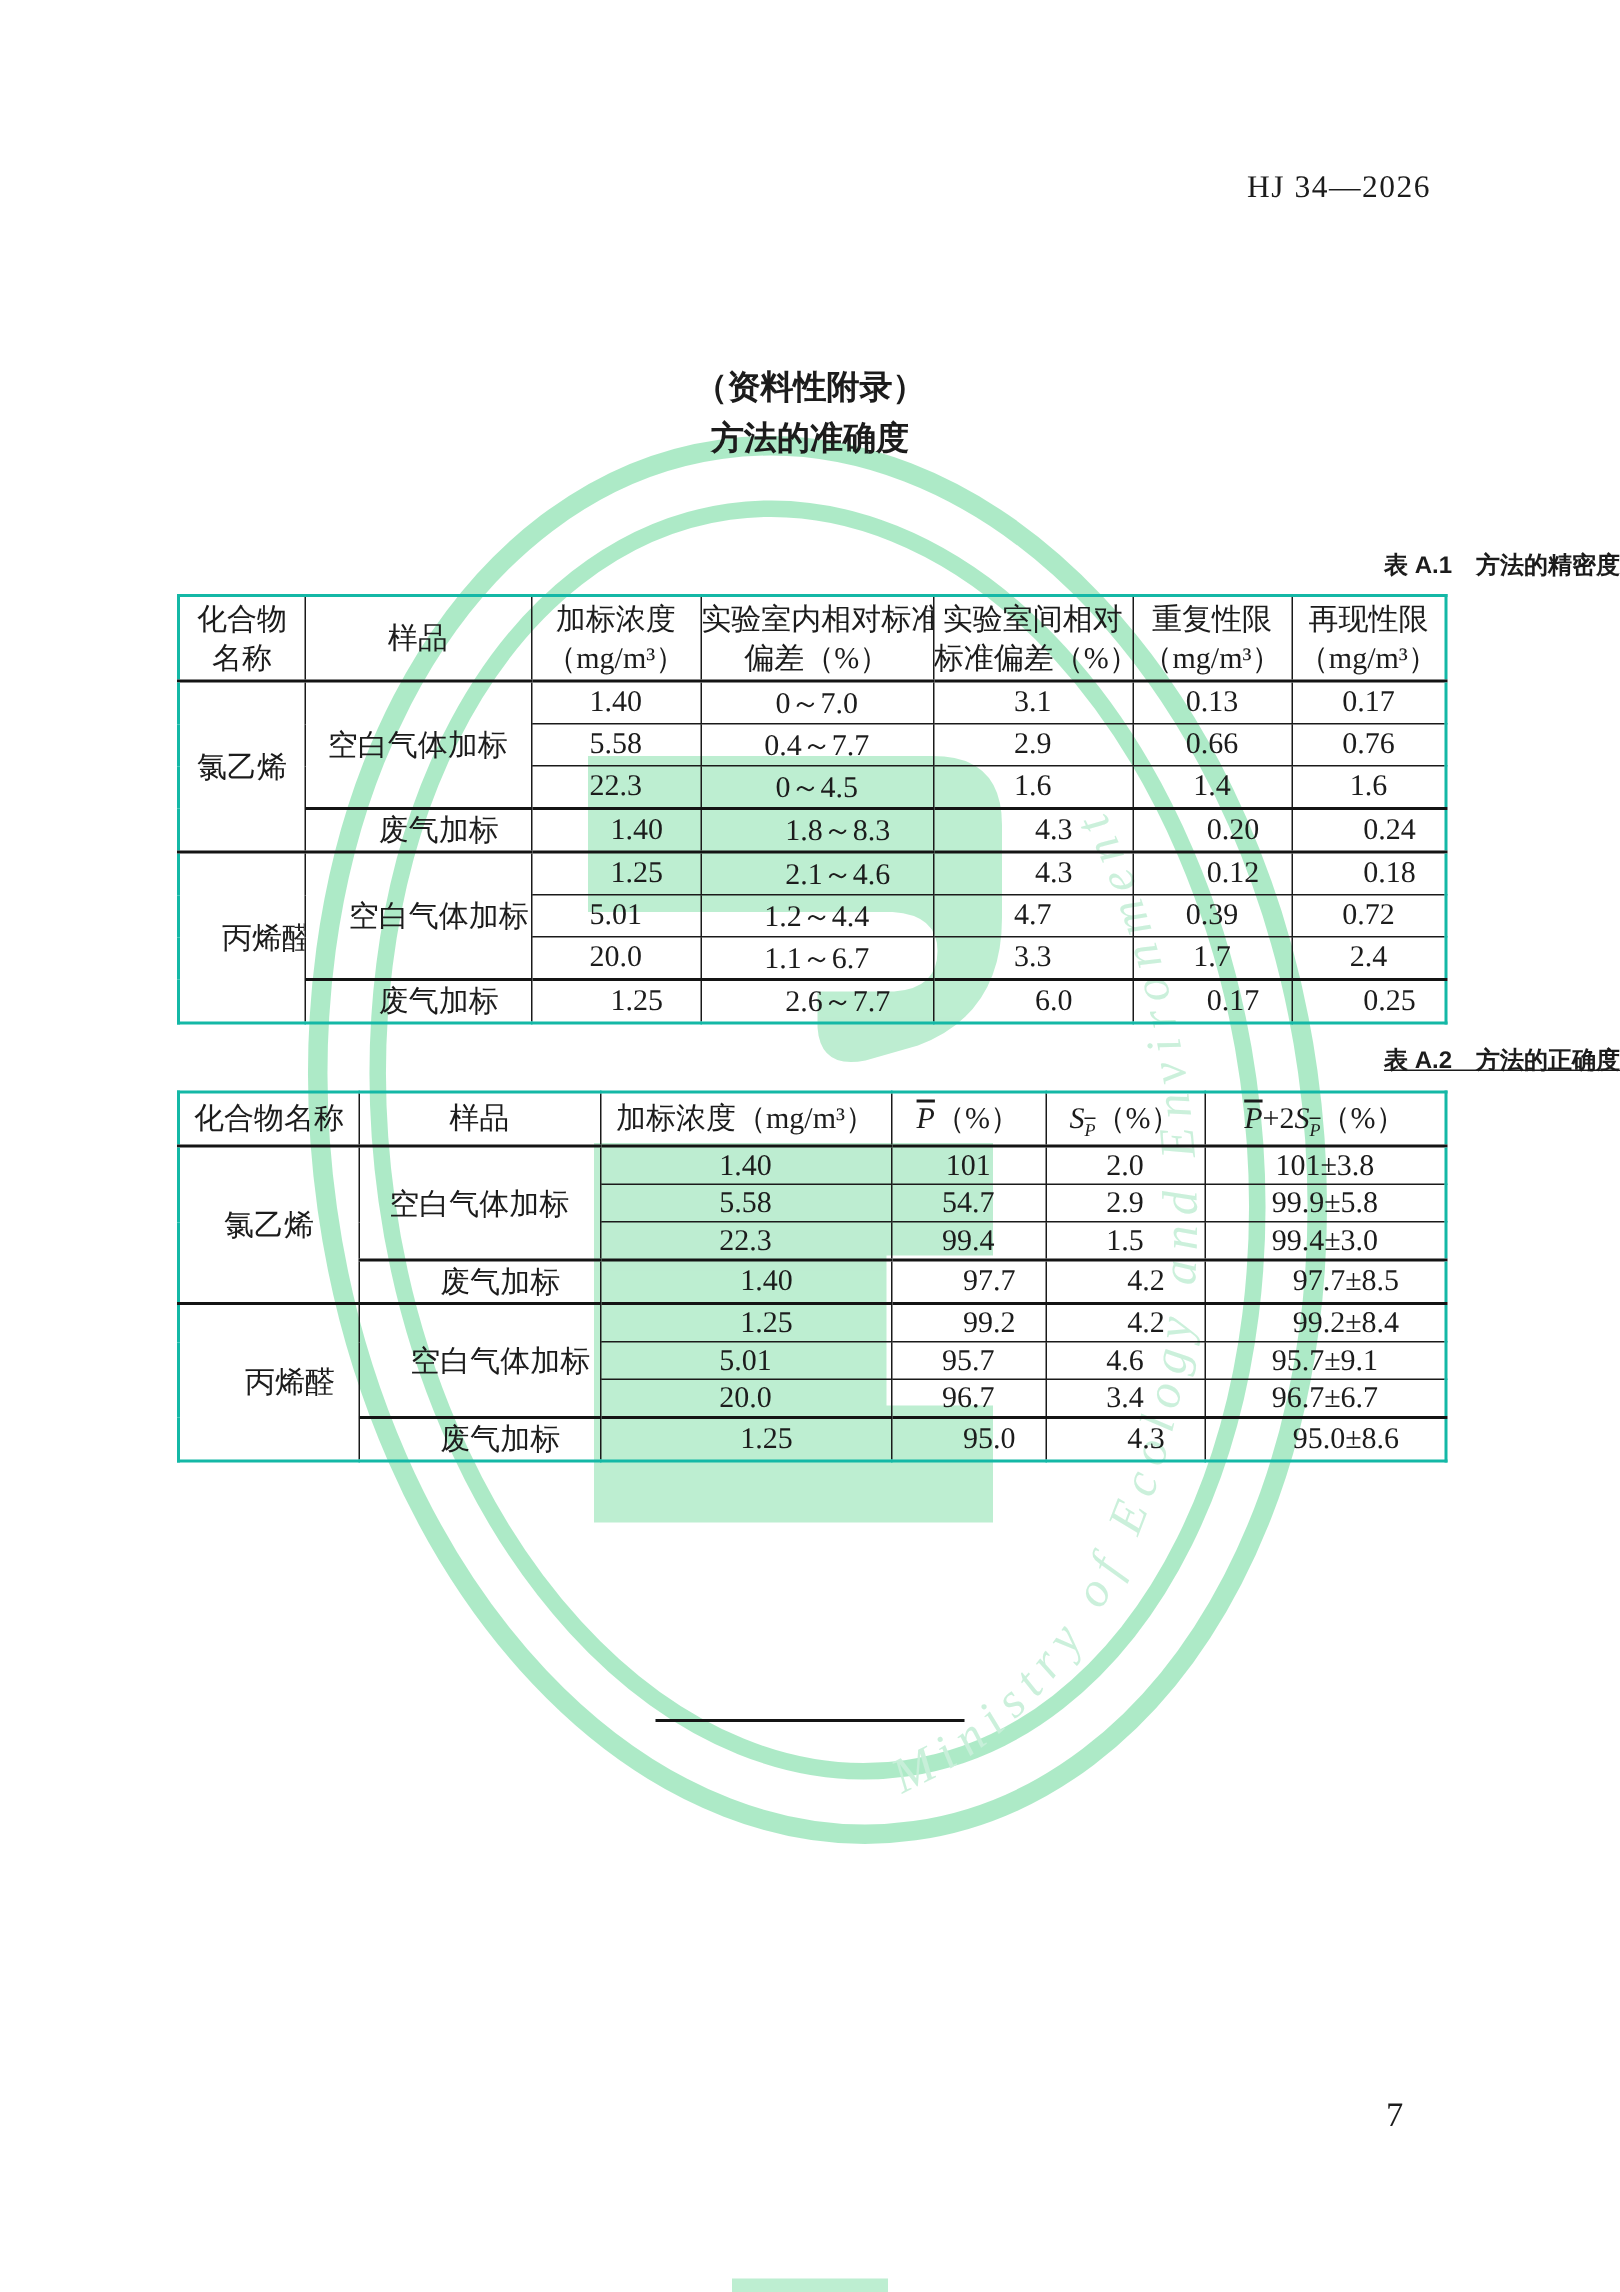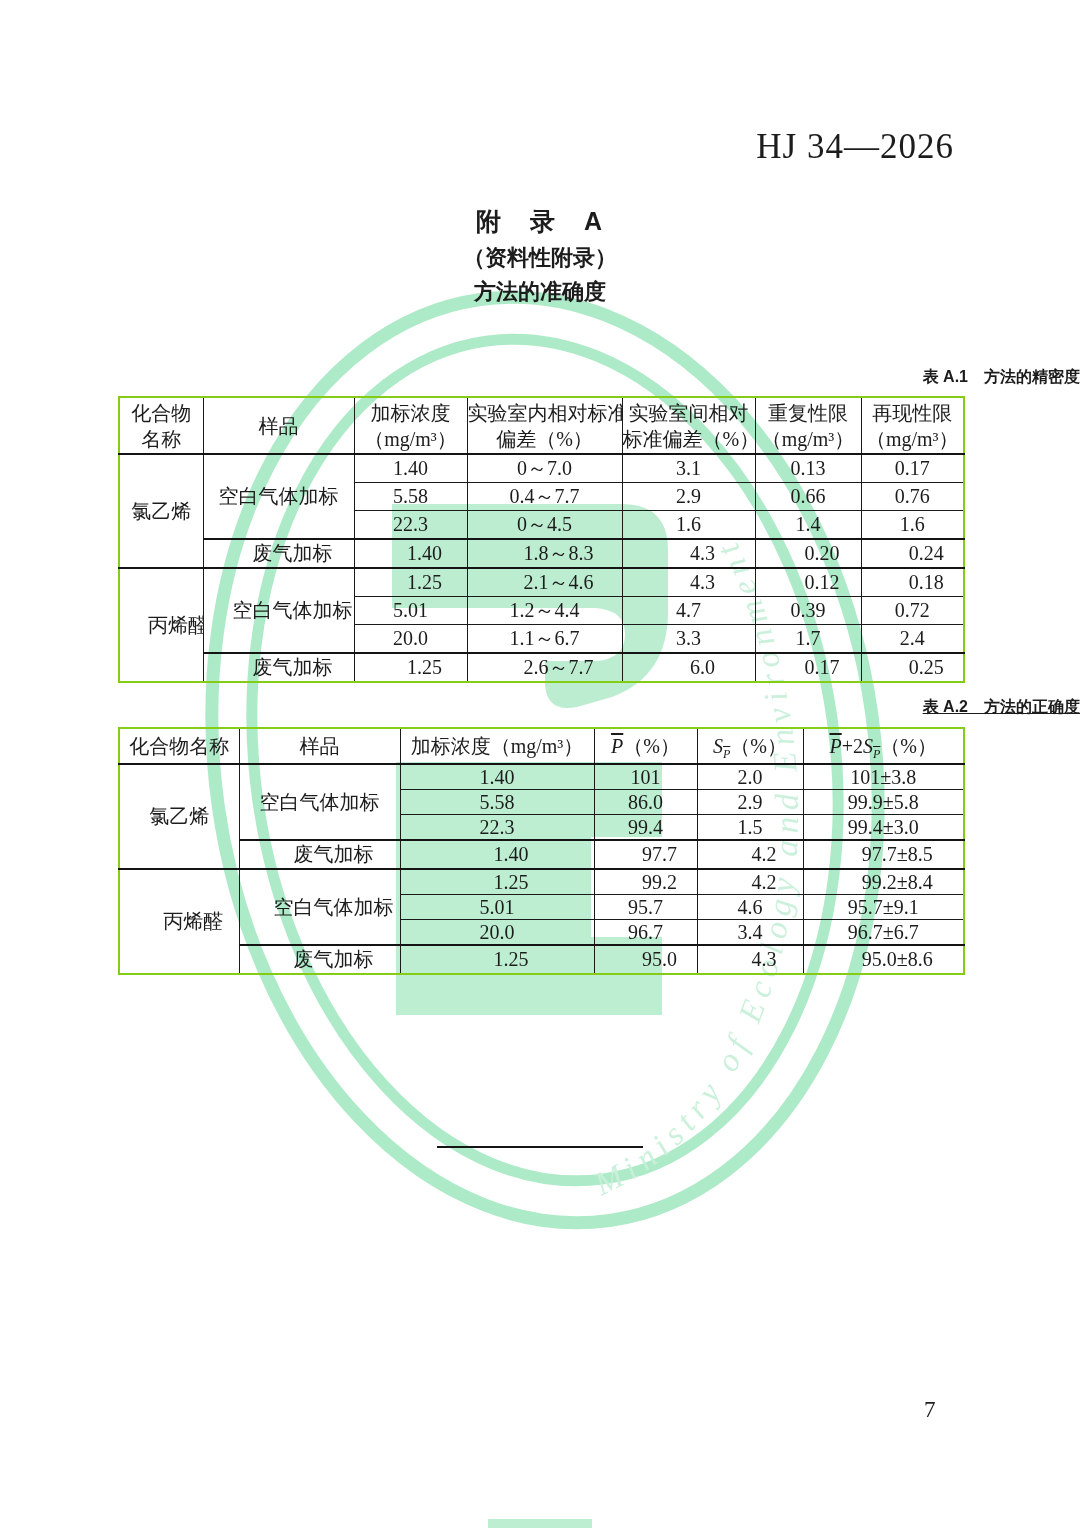--- a/index.html
+++ b/index.html
@@ -3,34 +3,34 @@
 <meta charset="utf-8">
 <style>
   html,body{margin:0;padding:0;background:#e8e8e8;}
   #page{
     position:relative;width:1080px;height:1528px;margin:0 auto;
     background:#ffffff;overflow:hidden;
     font-family:"Liberation Serif",serif;color:#1c1c1c;
   }
   #wm{position:absolute;left:0;top:0;width:1080px;height:1528px;z-index:0;pointer-events:none;}
   .abs{position:absolute;z-index:1;}
-  .hj-code{top:127px;right:126px;font-size:35px;letter-spacing:1px;}
+  .hj-code{top:112px;right:126px;font-size:21px;letter-spacing:1px;}
   .app-title{top:205px;left:0;width:100%;text-align:center;
     font-family:"Liberation Sans",sans-serif;font-weight:700;font-size:25px;letter-spacing:2px;}
   .app-subtitle{top:243px;left:0;width:100%;text-align:center;
     font-family:"Liberation Sans",sans-serif;font-weight:700;font-size:22px;}
   .app-heading{top:277px;left:0;width:100%;text-align:center;
     font-family:"Liberation Sans",sans-serif;font-weight:700;font-size:22px;}
   .intro{top:328px;left:118px;width:848px;font-size:22px;text-indent:2em;line-height:30px;}
   .tbl-caption{left:0;width:100%;text-align:right;
     font-family:"Liberation Sans",sans-serif;font-weight:700;font-size:16px;}
   .cap-a1{top:367px;}
   .cap-a2{top:697px;text-decoration:underline;}
   table{border-collapse:collapse;table-layout:fixed;background:transparent;
-    border:2px solid #84cc16;}
+    border:2px solid #14b8a6;}
   #ta1{position:absolute;top:396px;left:118px;width:845px;z-index:1;}
   #ta2{position:absolute;top:727px;left:118px;width:845px;z-index:1;border-radius:13px;}
   th,td{border:1px solid #1a1a1a;text-align:center;vertical-align:middle;
     padding:0;font-weight:normal;font-family:"Liberation Serif",serif;
     overflow:hidden;white-space:nowrap;}
   thead th{border-bottom:2px solid #141414;font-size:20px;line-height:26px;}
   #ta1 thead th{height:55px;}
   #ta1 tbody td{height:25px;font-size:20px;}
   #ta2 thead th{height:34px;}
   #ta2 tbody td{height:24px;font-size:20px;}
@@ -59,21 +59,20 @@
       <path d="M 392 504 H 622 Q 668 504 668 550 V 612 Q 668 676 612 697
                L 577 707 Q 547 713 545 685 L 545 661 H 596 Q 625 659 625 634
                Q 625 610 595 608 H 392 Z"></path>
       <path d="M 396 762 H 662 V 837 H 591 V 937 H 662 V 1015 H 396 Z"></path>
       <rect x="488" y="1519" width="104" height="9"></rect>
     </g>
   </svg>
 
   <div class="abs hj-code">HJ 34—2026</div>
 
-  <div class="abs app-title">附　录　A</div>
   <div class="abs app-subtitle">（资料性附录）</div>
   <div class="abs app-heading">方法的准确度</div>
 
 
   <div class="abs tbl-caption cap-a1">表 A.1　方法的精密度</div>
   <table id="ta1">
     <colgroup>
       <col style="width:84px">
         <col style="width:151px">
         <col style="width:113px">
@@ -183,21 +182,21 @@
         <tr>
           <td rowspan="4">氯乙烯</td>
           <td rowspan="3">空白气体加标</td>
           <td>1.40</td>
           <td>101</td>
           <td>2.0</td>
           <td>101±3.8</td>
         </tr>
         <tr>
           <td>5.58</td>
-          <td>86.0</td>
+          <td>54.7</td>
           <td>2.9</td>
           <td>99.9±5.8</td>
         </tr>
         <tr>
           <td>22.3</td>
           <td>99.4</td>
           <td>1.5</td>
           <td>99.4±3.0</td>
         </tr>
         <tr class="sep">

